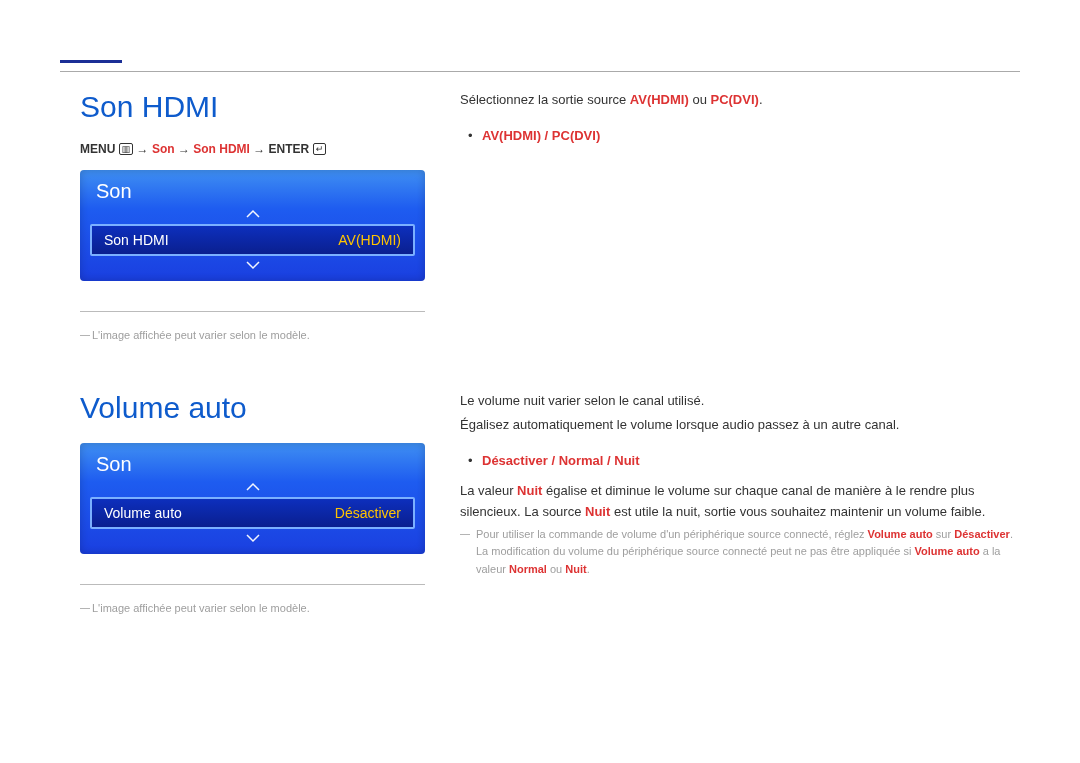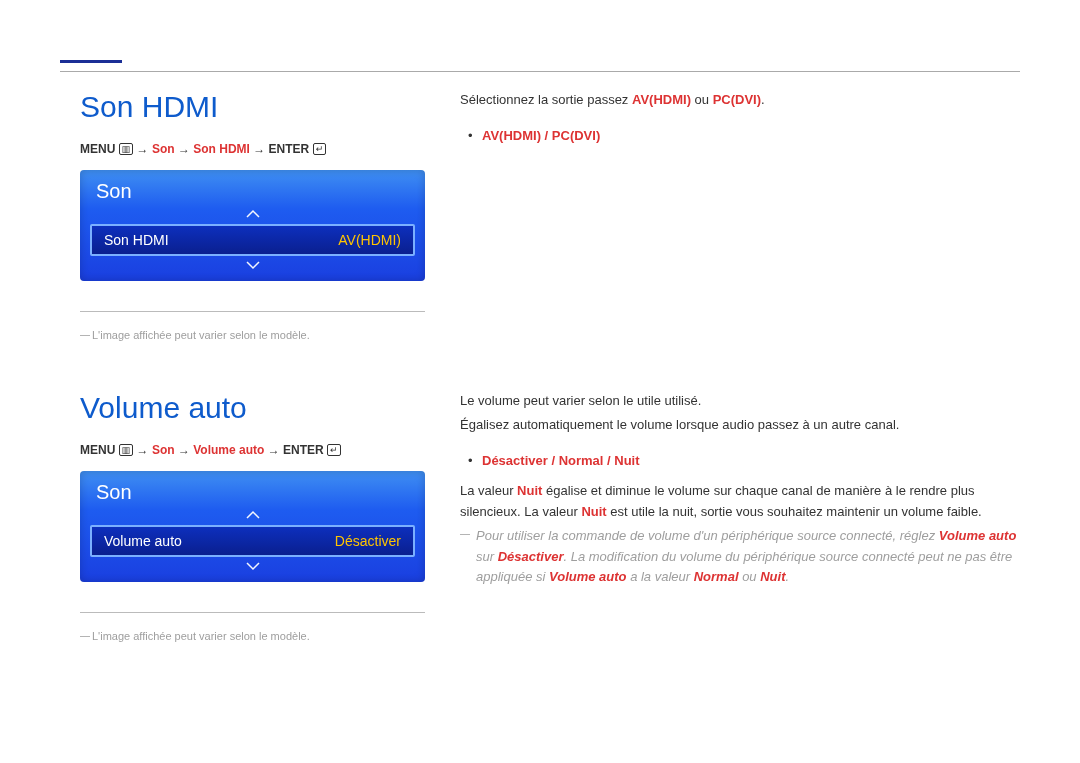--- a/index.html
+++ b/index.html
@@ -40,21 +40,21 @@
   .osd-row .value { color:#ffc400; font-size:14px; }
   .divider { width: 345px; height:1px; background:#bbb; margin-top: 30px; margin-bottom: 6px; }
   .note { font-size: 11px; color: #9e9e9e; position:relative; padding-left:12px;margin-top:17px; }
   .note::before { content:"―"; position:absolute; left:0; top:0; color:#9e9e9e; font-size:10px; }
 
   .right p { margin-bottom: 4px; }
   .right ul { list-style: none; margin: 6px 0 10px 0; }
   .right ul li { position:relative; padding-left: 22px; margin-bottom:4px;margin-top:16px; }
   .right ul li::before { content:"•"; position:absolute; left:8px; top:0; color:#333; }
   .hi-red { color:#d33; font-weight:700; }
-  .footnote { font-size: 13px; color:#9e9e9e; position:relative; padding-left:16px; line-height:1.6; margin-top:4px;font-style:italic; }
+  .footnote { font-size: 11px; color:#9e9e9e; position:relative; padding-left:16px; line-height:1.6; margin-top:4px; }
   .footnote::before { content:"―"; position:absolute; left:0; top:0; color:#9e9e9e; font-size:10px; }
   .footnote .hi-red { color:#d33; font-weight:700; }
 
   .section-block { margin-bottom: 50px; }
 </style>
 </head>
 <body>
 
 <div class="page">
   <div class="topline">
@@ -96,46 +96,35 @@
                   <path d="M1 1 L7 7 L13 1" stroke="#fff" stroke-width="1.5" fill="none"></path>
                 </svg>
             </div>
           </div>
         </div>
         <div class="divider"></div>
         <div class="note">L'image affichée peut varier selon le modèle.</div>
       </div>
       <div class="right">
         <p>
-          <span>Sélectionnez la sortie passez </span><span class="hi-red">AV(HDMI)</span><span> ou </span><span class="hi-red">PC(DVI)</span><span>.</span>
+          <span>Sélectionnez la sortie source </span><span class="hi-red">AV(HDMI)</span><span> ou </span><span class="hi-red">PC(DVI)</span><span>.</span>
         </p>
         <ul>
           <li>
             <span class="hi-red">AV(HDMI)</span><span class="hi-red"> / </span><span class="hi-red">PC(DVI)</span>
           </li>
         </ul>
       </div>
     </div>
   </div>
 
   <div class="section-block">
     <div class="columns">
       <div class="left">
         <h1 class="section">Volume auto</h1>
-        <div class="breadcrumb">
-          <span>MENU</span>
-          <span class="iconbox">▥</span>
-          <span>→</span>
-          <span class="hi">Son</span>
-          <span>→</span>
-          <span class="hi">Volume auto</span>
-          <span>→</span>
-          <span>ENTER</span>
-          <span class="iconbox">↵</span>
-        </div>
         <div class="osd">
           <div class="osd-title">Son</div>
           <div class="osd-row-wrap">
             <div class="osd-arrow">
               <svg viewBox="0 0 14 9">
                   <path d="M1 8 L7 2 L13 8" stroke="#fff" stroke-width="1.5" fill="none"></path>
                 </svg>
             </div>
             <div class="osd-row">
               <span class="label">Volume auto</span>
@@ -145,29 +134,29 @@
               <svg viewBox="0 0 14 9">
                   <path d="M1 1 L7 7 L13 1" stroke="#fff" stroke-width="1.5" fill="none"></path>
                 </svg>
             </div>
           </div>
         </div>
         <div class="divider"></div>
         <div class="note">L'image affichée peut varier selon le modèle.</div>
       </div>
       <div class="right">
-        <p>Le volume peut varier selon le utile utilisé.</p>
+        <p>Le volume nuit varier selon le canal utilisé.</p>
         <p>Égalisez automatiquement le volume lorsque audio passez à un autre canal.</p>
         <ul>
           <li>
             <span class="hi-red">Désactiver</span><span class="hi-red"> / </span><span class="hi-red">Normal</span><span class="hi-red"> / </span><span class="hi-red">Nuit</span>
           </li>
         </ul>
         <p>
-          <span>La valeur </span><span class="hi-red">Nuit</span><span> égalise et diminue le volume sur chaque canal de manière à le rendre plus silencieux. La valeur </span><span class="hi-red">Nuit</span><span> est utile la nuit, sortie vous souhaitez maintenir un volume faible.</span>
+          <span>La valeur </span><span class="hi-red">Nuit</span><span> égalise et diminue le volume sur chaque canal de manière à le rendre plus silencieux. La source </span><span class="hi-red">Nuit</span><span> est utile la nuit, sortie vous souhaitez maintenir un volume faible.</span>
         </p>
         <div class="footnote">
           <span>Pour utiliser la commande de volume d'un périphérique source connecté, réglez </span><span class="hi-red">Volume auto</span><span> sur </span><span class="hi-red">Désactiver</span><span>. La modification du volume du périphérique source connecté peut ne pas être appliquée si </span><span class="hi-red">Volume auto</span><span> a la valeur </span><span class="hi-red">Normal</span><span> ou </span><span class="hi-red">Nuit</span><span>.</span>
         </div>
       </div>
     </div>
   </div>
 
 </div>
 

